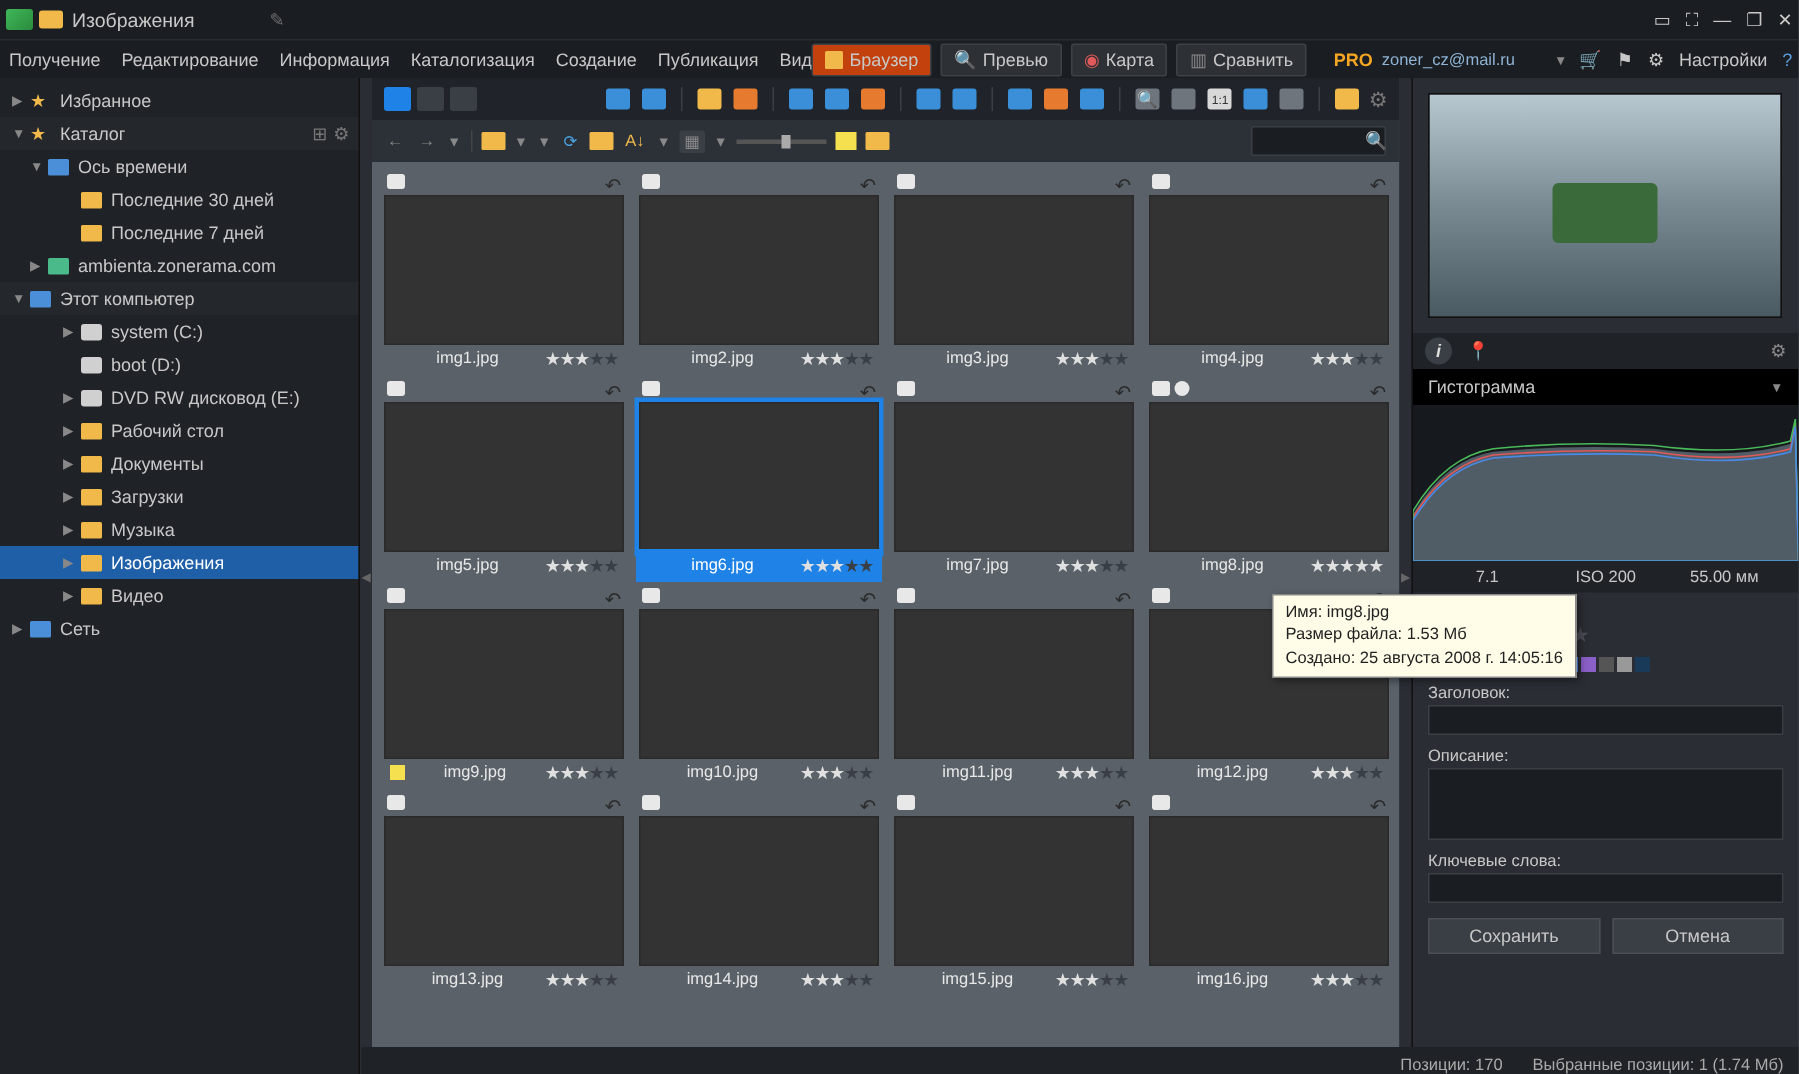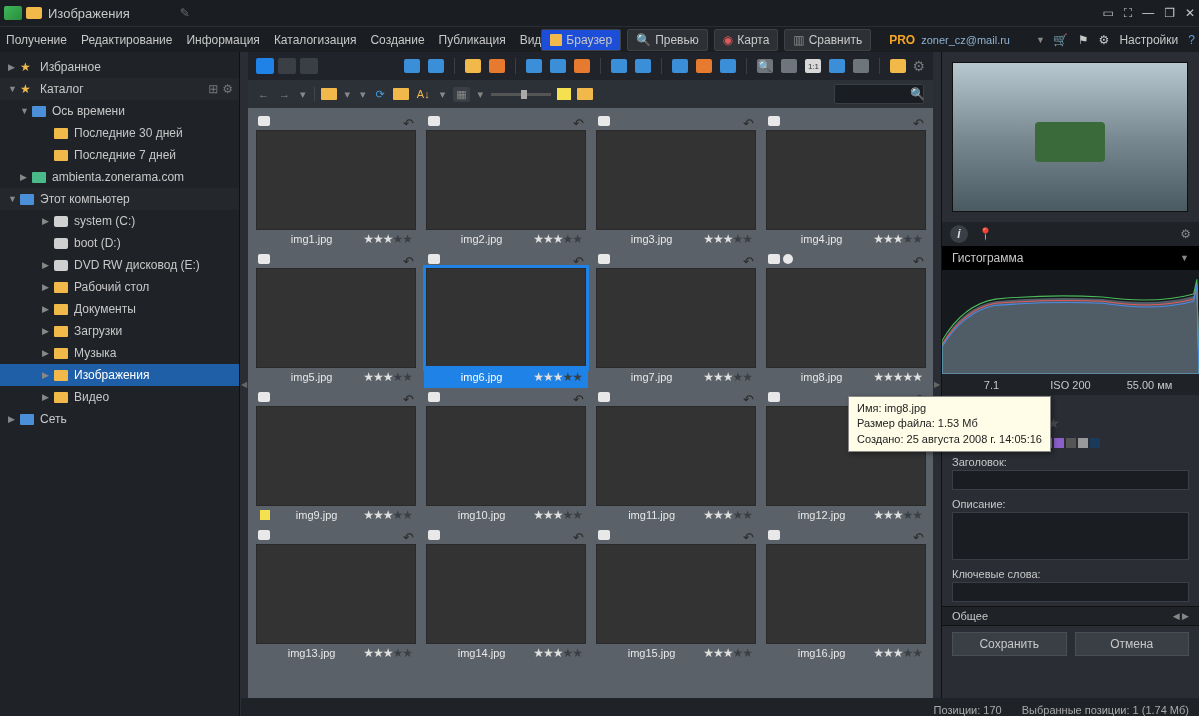--- a/index.html
+++ b/index.html
@@ -15,21 +15,21 @@
 .titlebar .top-tabs .active { background:#1e82e6; color:#fff; }
 .titlebar .sysicons { display:flex; align-items:center; gap:10px; margin-left:14px; color:#c8c8c8; }
 .titlebar .sysicons span { cursor:pointer; font-size:12px; }
 
 .menubar { height:26px; background:#1a1d21; display:flex; align-items:center; padding:0 6px; border-top:1px solid #2a2d31; }
 .menubar .menus { display:flex; gap:14px; }
 .menubar .menus span { color:#c8c8c8; font-size:12px; cursor:pointer; }
 .menubar .spacer { flex:1; }
 .menubar .modebtns { display:flex; align-items:center; gap:6px; margin-right:18px;}
 .menubar .modebtn { display:flex; align-items:center; gap:4px; background:#2d3136; border:1px solid #3e4247; padding:3px 8px; border-radius:2px; font-size:12px; cursor:pointer;}
-.menubar .modebtn.active { background:#1d4ed8;text-align:center; }
+.menubar .modebtn.active { background:#c2410c;text-align:center; }
 .menubar .modebtn .ic { width:12px; height:12px; display:inline-block; }
 .menubar .pro { color:#f5a623; font-weight:bold; margin-right:6px; font-size:12px;}
 .menubar .email { color:#8eb3d4; font-size:11px; margin-right:26px; }
 .menubar .ricons { display:flex; align-items:center; gap:10px; color:#c8c8c8; }
 .menubar .ricons span { cursor:pointer; }
 
 .main { display:flex; height:calc(716px - 52px); }
 .sidebar { width:240px; background:#1f2227; display:flex; flex-direction:column; border-right:1px solid #111; }
 .sidebar .tree { flex:1; overflow:auto; padding-top:4px; }
 .tree-item { display:flex; align-items:center; height:22px; padding-left:8px; cursor:pointer; color:#c8c8c8; font-size:12px; white-space:nowrap; }
@@ -635,24 +635,20 @@
       <div class="box"></div>
     </div>
     <div class="field-group">
       <div class="lbl">Описание:</div>
       <div class="box tall"></div>
     </div>
     <div class="field-group">
       <div class="lbl">Ключевые слова:</div>
       <div class="box"></div>
     </div>
-    <div class="section-header">
-      <span>Общее</span>
-        <span class="exp">◀ ▶</span>
-    </div>
     <div class="buttons-row">
       <button>Сохранить</button>
       <button>Отмена</button>
     </div>
   </div>
 </div>
 
 <div class="statusbar">
   <span>Позиции: 170</span>
   <span>Выбранные позиции: 1 (1.74 Мб)</span>

